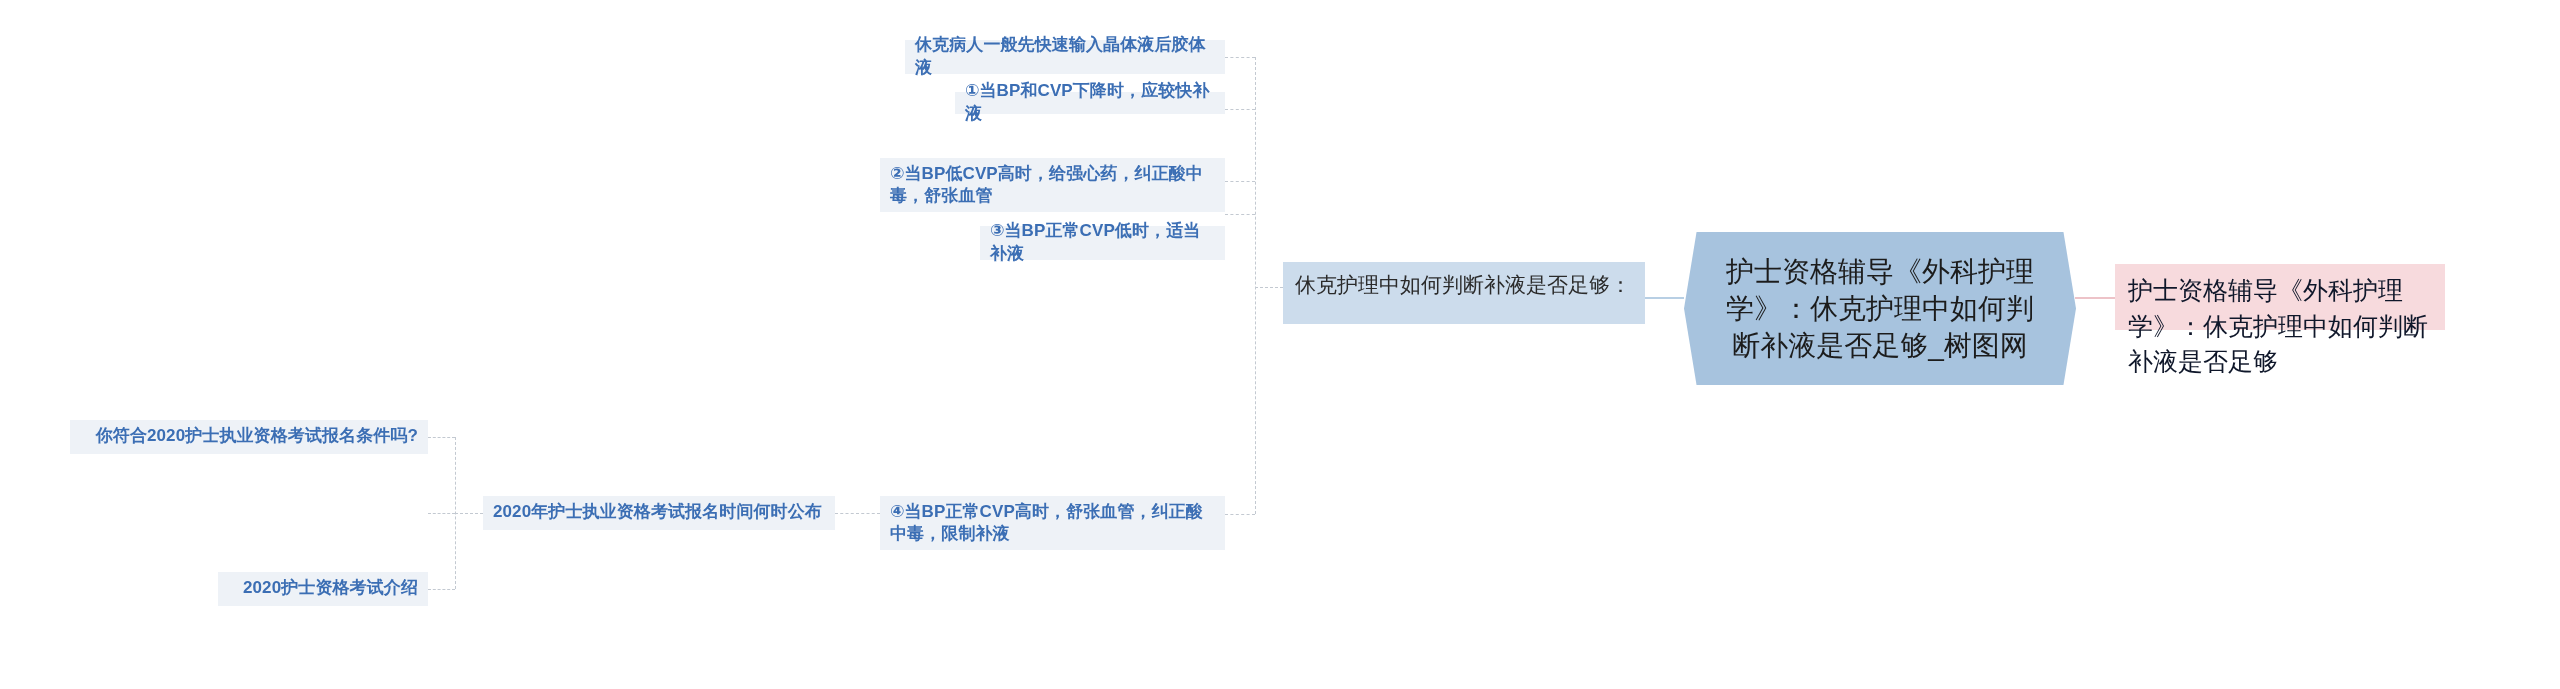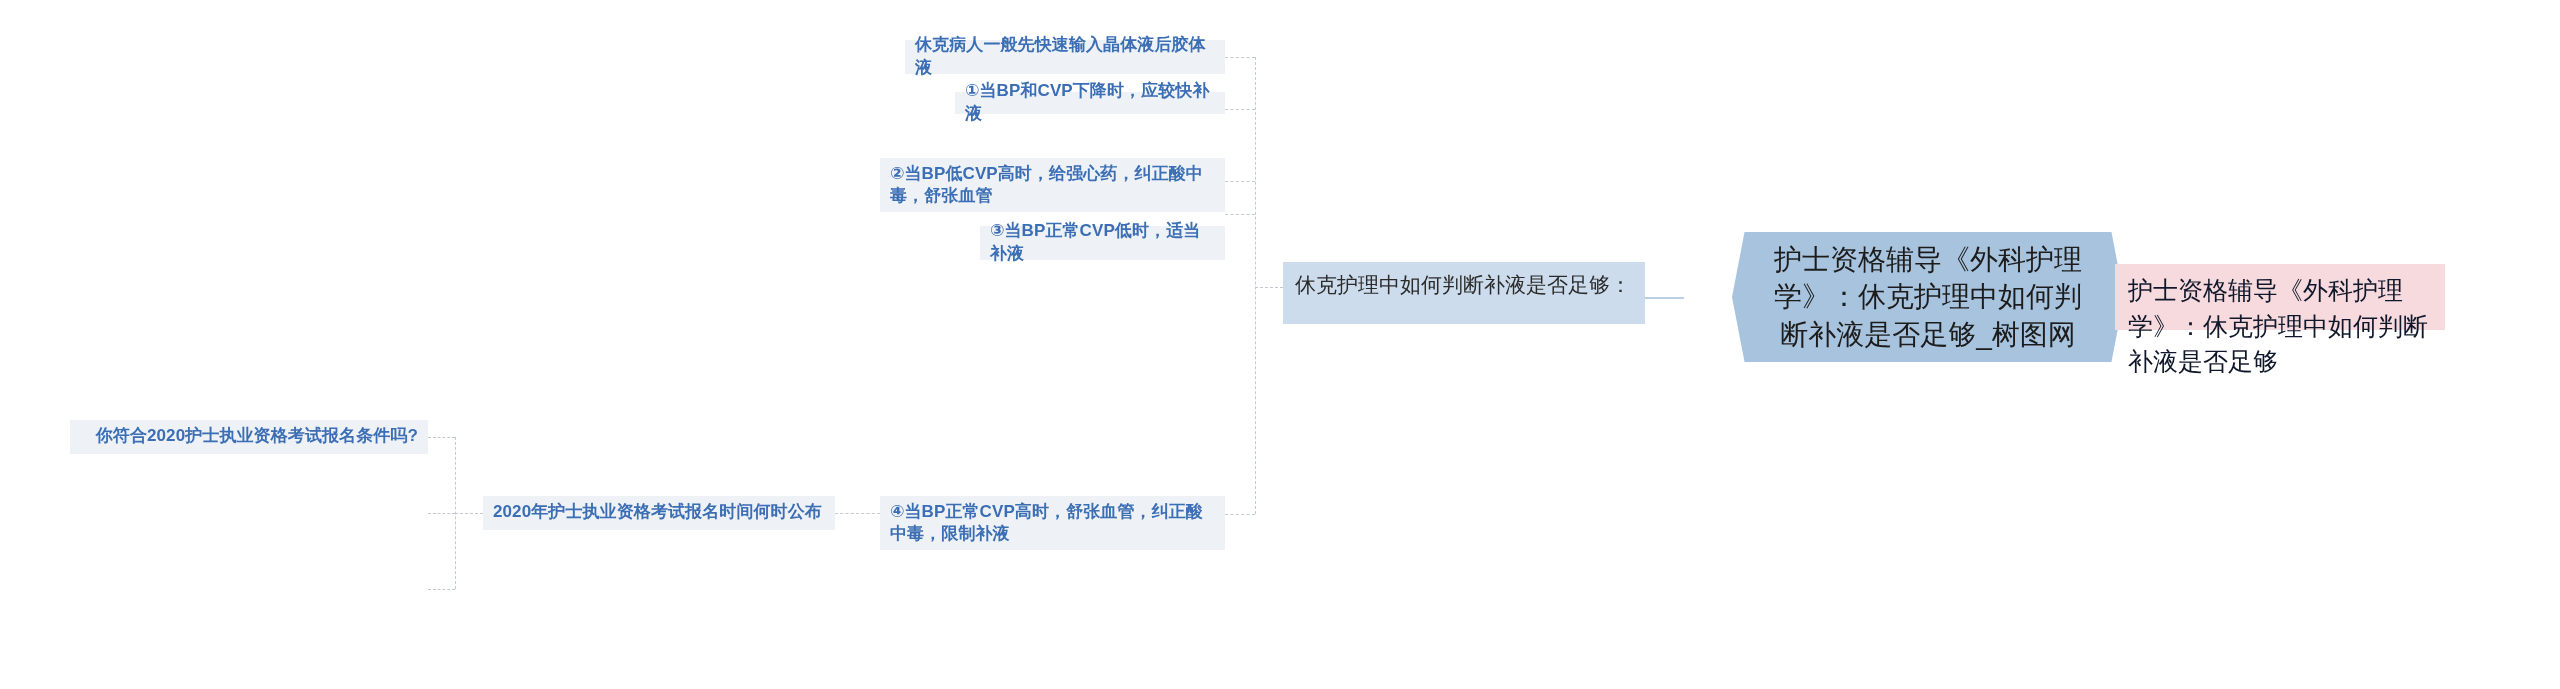--- a/index.html
+++ b/index.html
@@ -124,31 +124,34 @@
   </div>
 
   <div class="node leaf left" style="left:880px;top:496px;width:345px;height:54px;align-items:flex-start;">
     <span>④当BP正常CVP高时，舒张血管，纠正酸中毒，限制补液</span>
   </div>
 
   <div class="node midnode" style="left:1283px;top:262px;width:362px;height:62px;">
     <span>休克护理中如何判断补液是否足够：</span>
   </div>
 
-  <div class="node root" style="left:1732px;top:232px;width:392px;height:130px;">
+  <div class="node root" style="left:1684px;top:232px;width:392px;height:153px;">
     <span>护士资格辅导《外科护理学》：休克护理中如何判断补液是否足够_树图网</span>
   </div>
 
   <div class="node pinknode" style="left:2115px;top:264px;width:330px;height:66px;">
     <span>护士资格辅导《外科护理学》：休克护理中如何判断补液是否足够</span>
   </div>
 
   <div class="node leaf right" style="left:70px;top:420px;width:358px;height:34px;">
     <span>你符合2020护士执业资格考试报名条件吗?</span>
   </div>
 
 
+  <div class="node leaf right" style="left:218px;top:572px;width:210px;height:34px;">
+    <span>2020护士资格考试介绍</span>
+  </div>
 
   <div class="node leaf left" style="left:483px;top:496px;width:352px;height:34px;text-align:right;">
     <span>2020年护士执业资格考试报名时间何时公布</span>
   </div>
 
 </div>
 
 </body></html>

